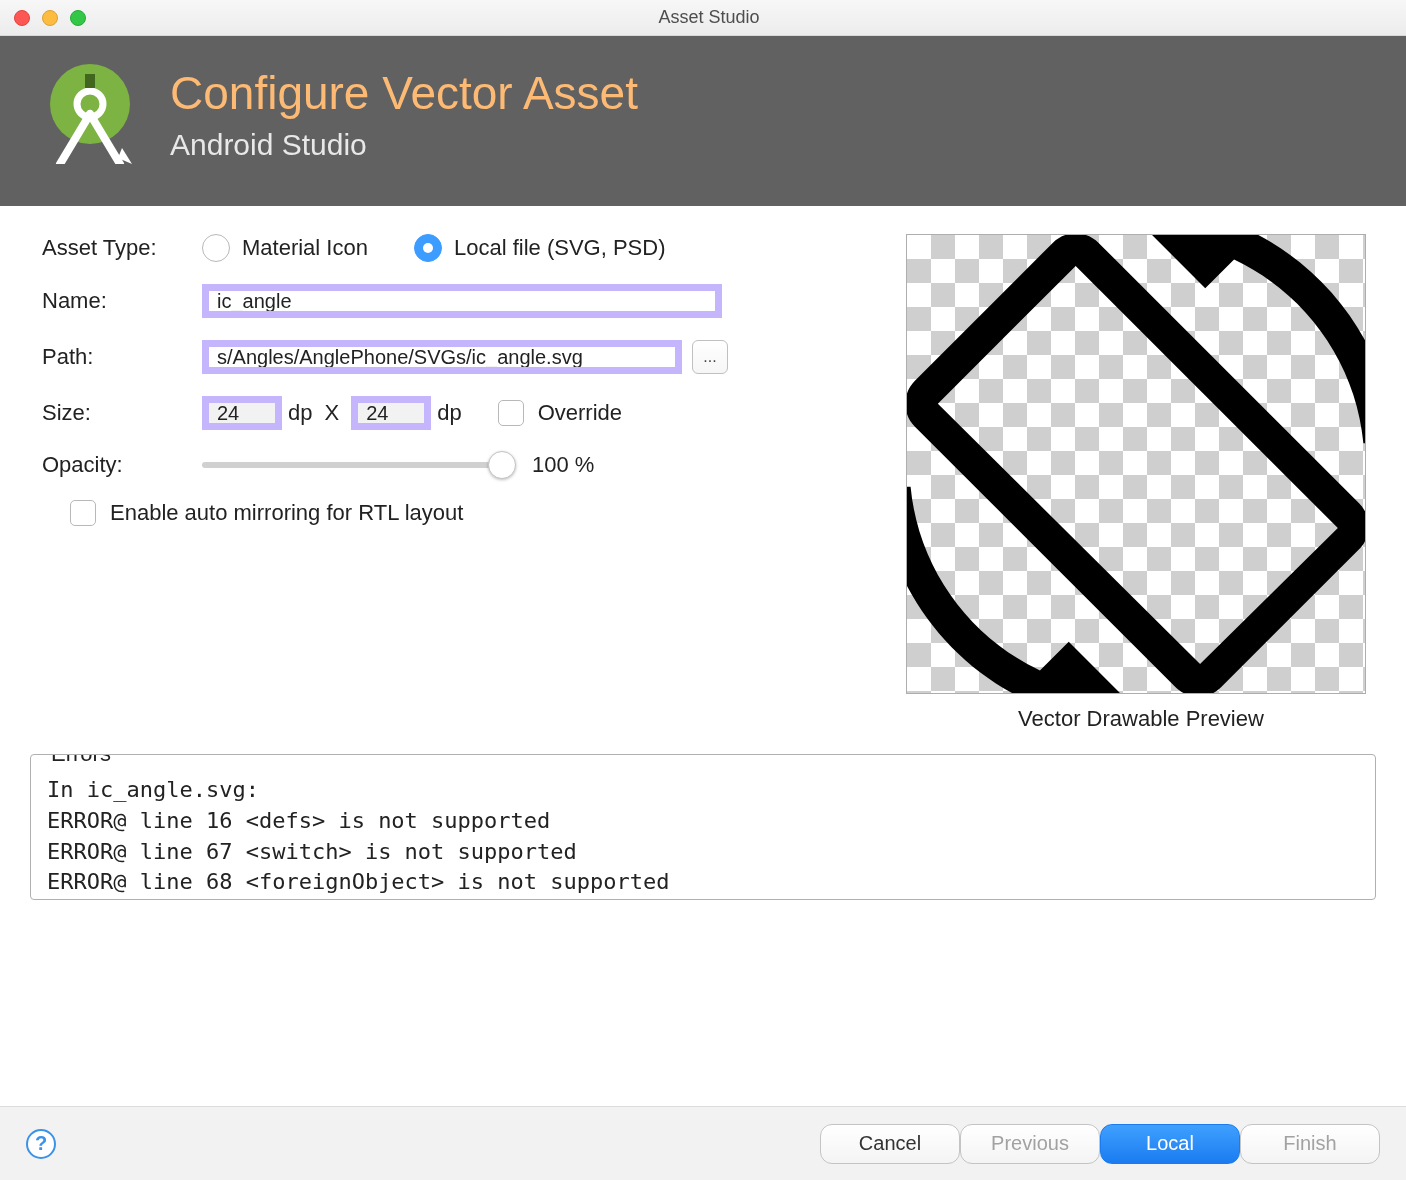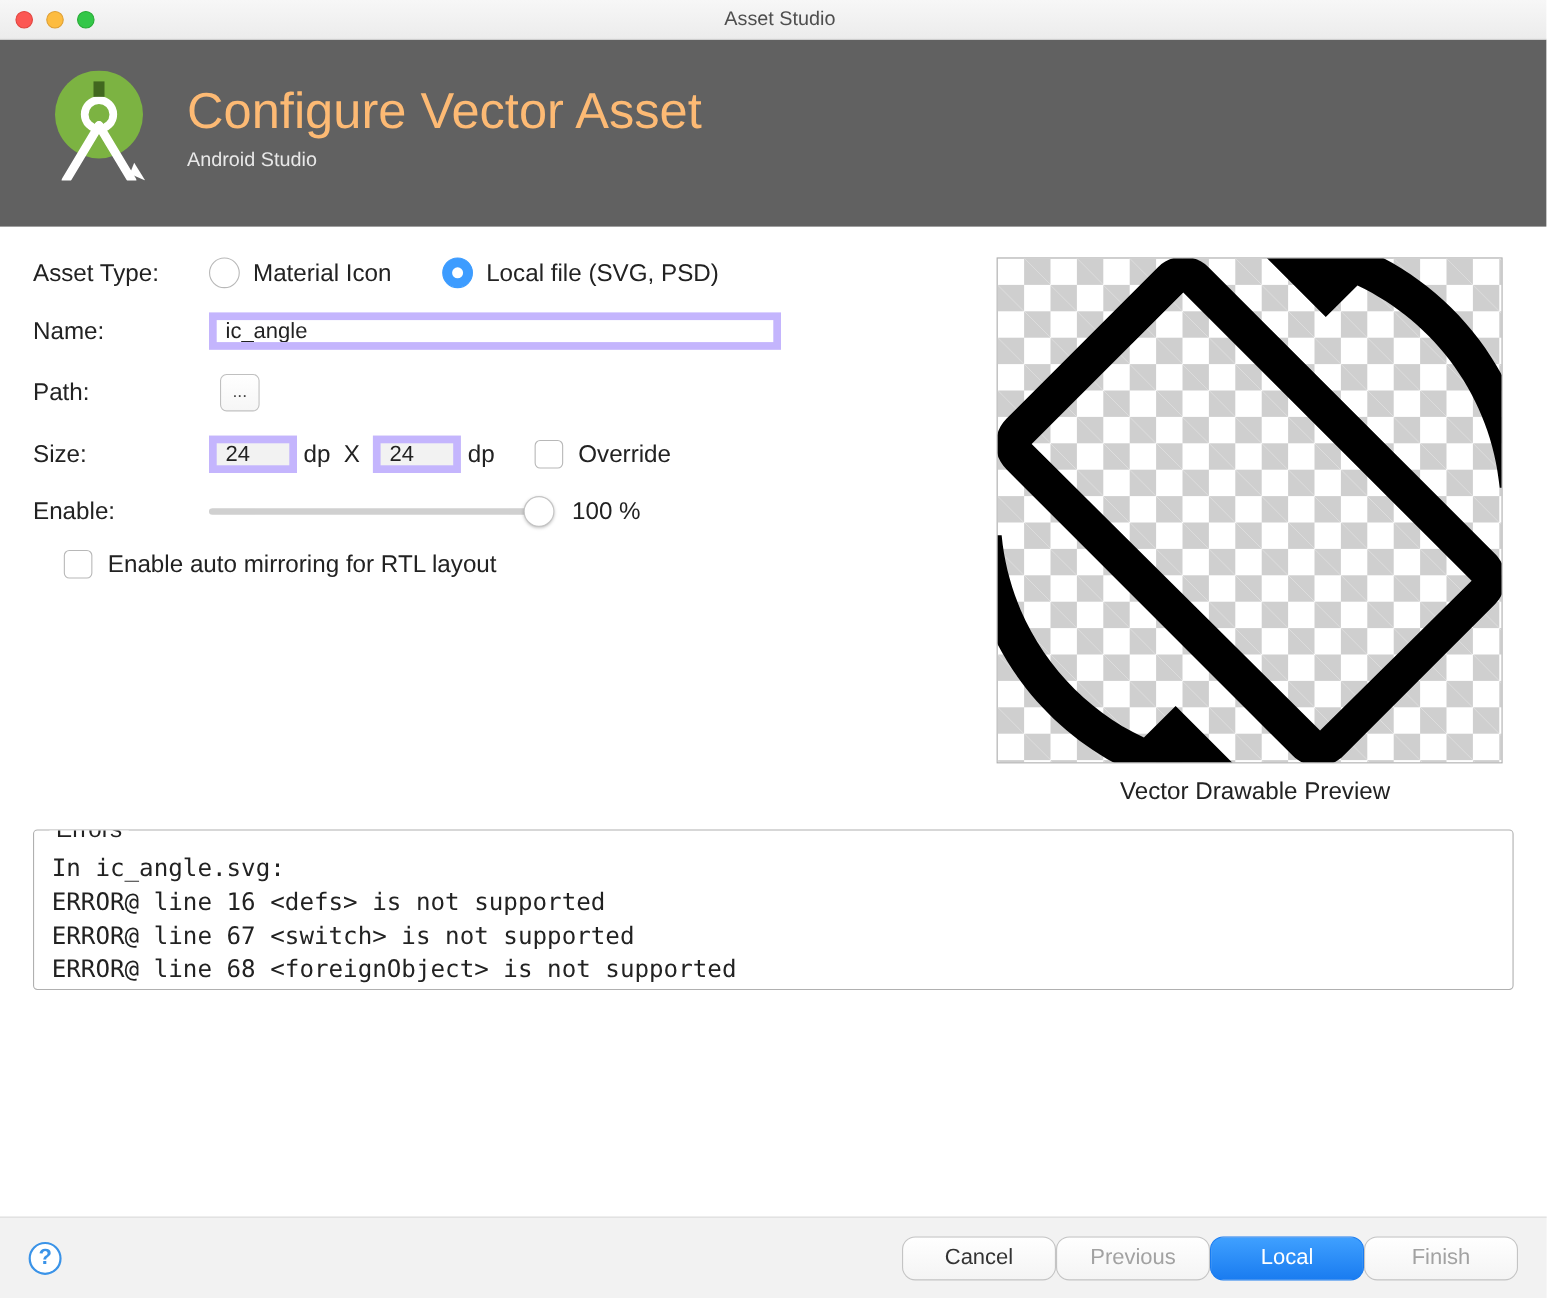--- a/index.html
+++ b/index.html
@@ -34,25 +34,25 @@
     font-size: 18px; color:#4e4e4e; font-weight: 400; padding-left: 12px;
   }
   
   .header {
     background: #616161;
     padding: 28px 40px 42px 40px;
     display: flex; align-items: center; gap: 30px;
   }
   .header-logo { width: 100px; height: 100px; flex-shrink:0; }
   .header-text h1 { color:#fdba74; font-size: 46px; font-weight: 400; }
-  .header-text h2 { color:#e8e8e8; font-size: 18px; font-weight: 400; margin-top:8px; }
+  .header-text h2 { color:#e8e8e8; font-size: 30px; font-weight: 400; margin-top:8px; }
   
   .content {
     display: flex;
-    padding: 28px 30px 10px 30px;
+    padding: 28px 30px 10px 42px;
     gap: 35px;
   }
   .form-col { flex: 1; }
   .preview-col { width: 470px; }
   .form-row {
     display: flex;
     align-items: center;
     margin-bottom: 22px;
     font-size: 22px;
     color:#222;
@@ -205,37 +205,38 @@
       </div>
     </div>
 
     <div class="form-row">
       <span class="form-label">Name:</span>
       <input class="text-input name-input" value="ic_angle" style="">
     </div>
 
     <div class="form-row">
       <span class="form-label">Path:</span>
+      <input class="text-input path-input" value="s/Angles/AnglePhone/SVGs/ic_angle.svg" style="">
       <button class="browse-btn">...</button>
     </div>
 
     <div class="form-row">
       <span class="form-label">Size:</span>
       <input class="text-input size-input" value="24" style="">
       <span class="size-units">dp</span>
       <span>X</span>
       <input class="text-input size-input" style="margin-left: 12px;" value="24">
       <span class="size-units">dp</span>
       <span style="width:24px"></span>
       <span class="checkbox"></span>
       <span>Override</span>
     </div>
 
     <div class="form-row">
-      <span class="form-label">Enable:</span>
+      <span class="form-label">Opacity:</span>
       <div class="slider-wrap">
         <div class="slider">
           <div class="slider-thumb"></div>
         </div>
         <span>100 %</span>
       </div>
     </div>
 
     <div class="form-row" style="margin-left:28px">
       <span class="checkbox"></span>

